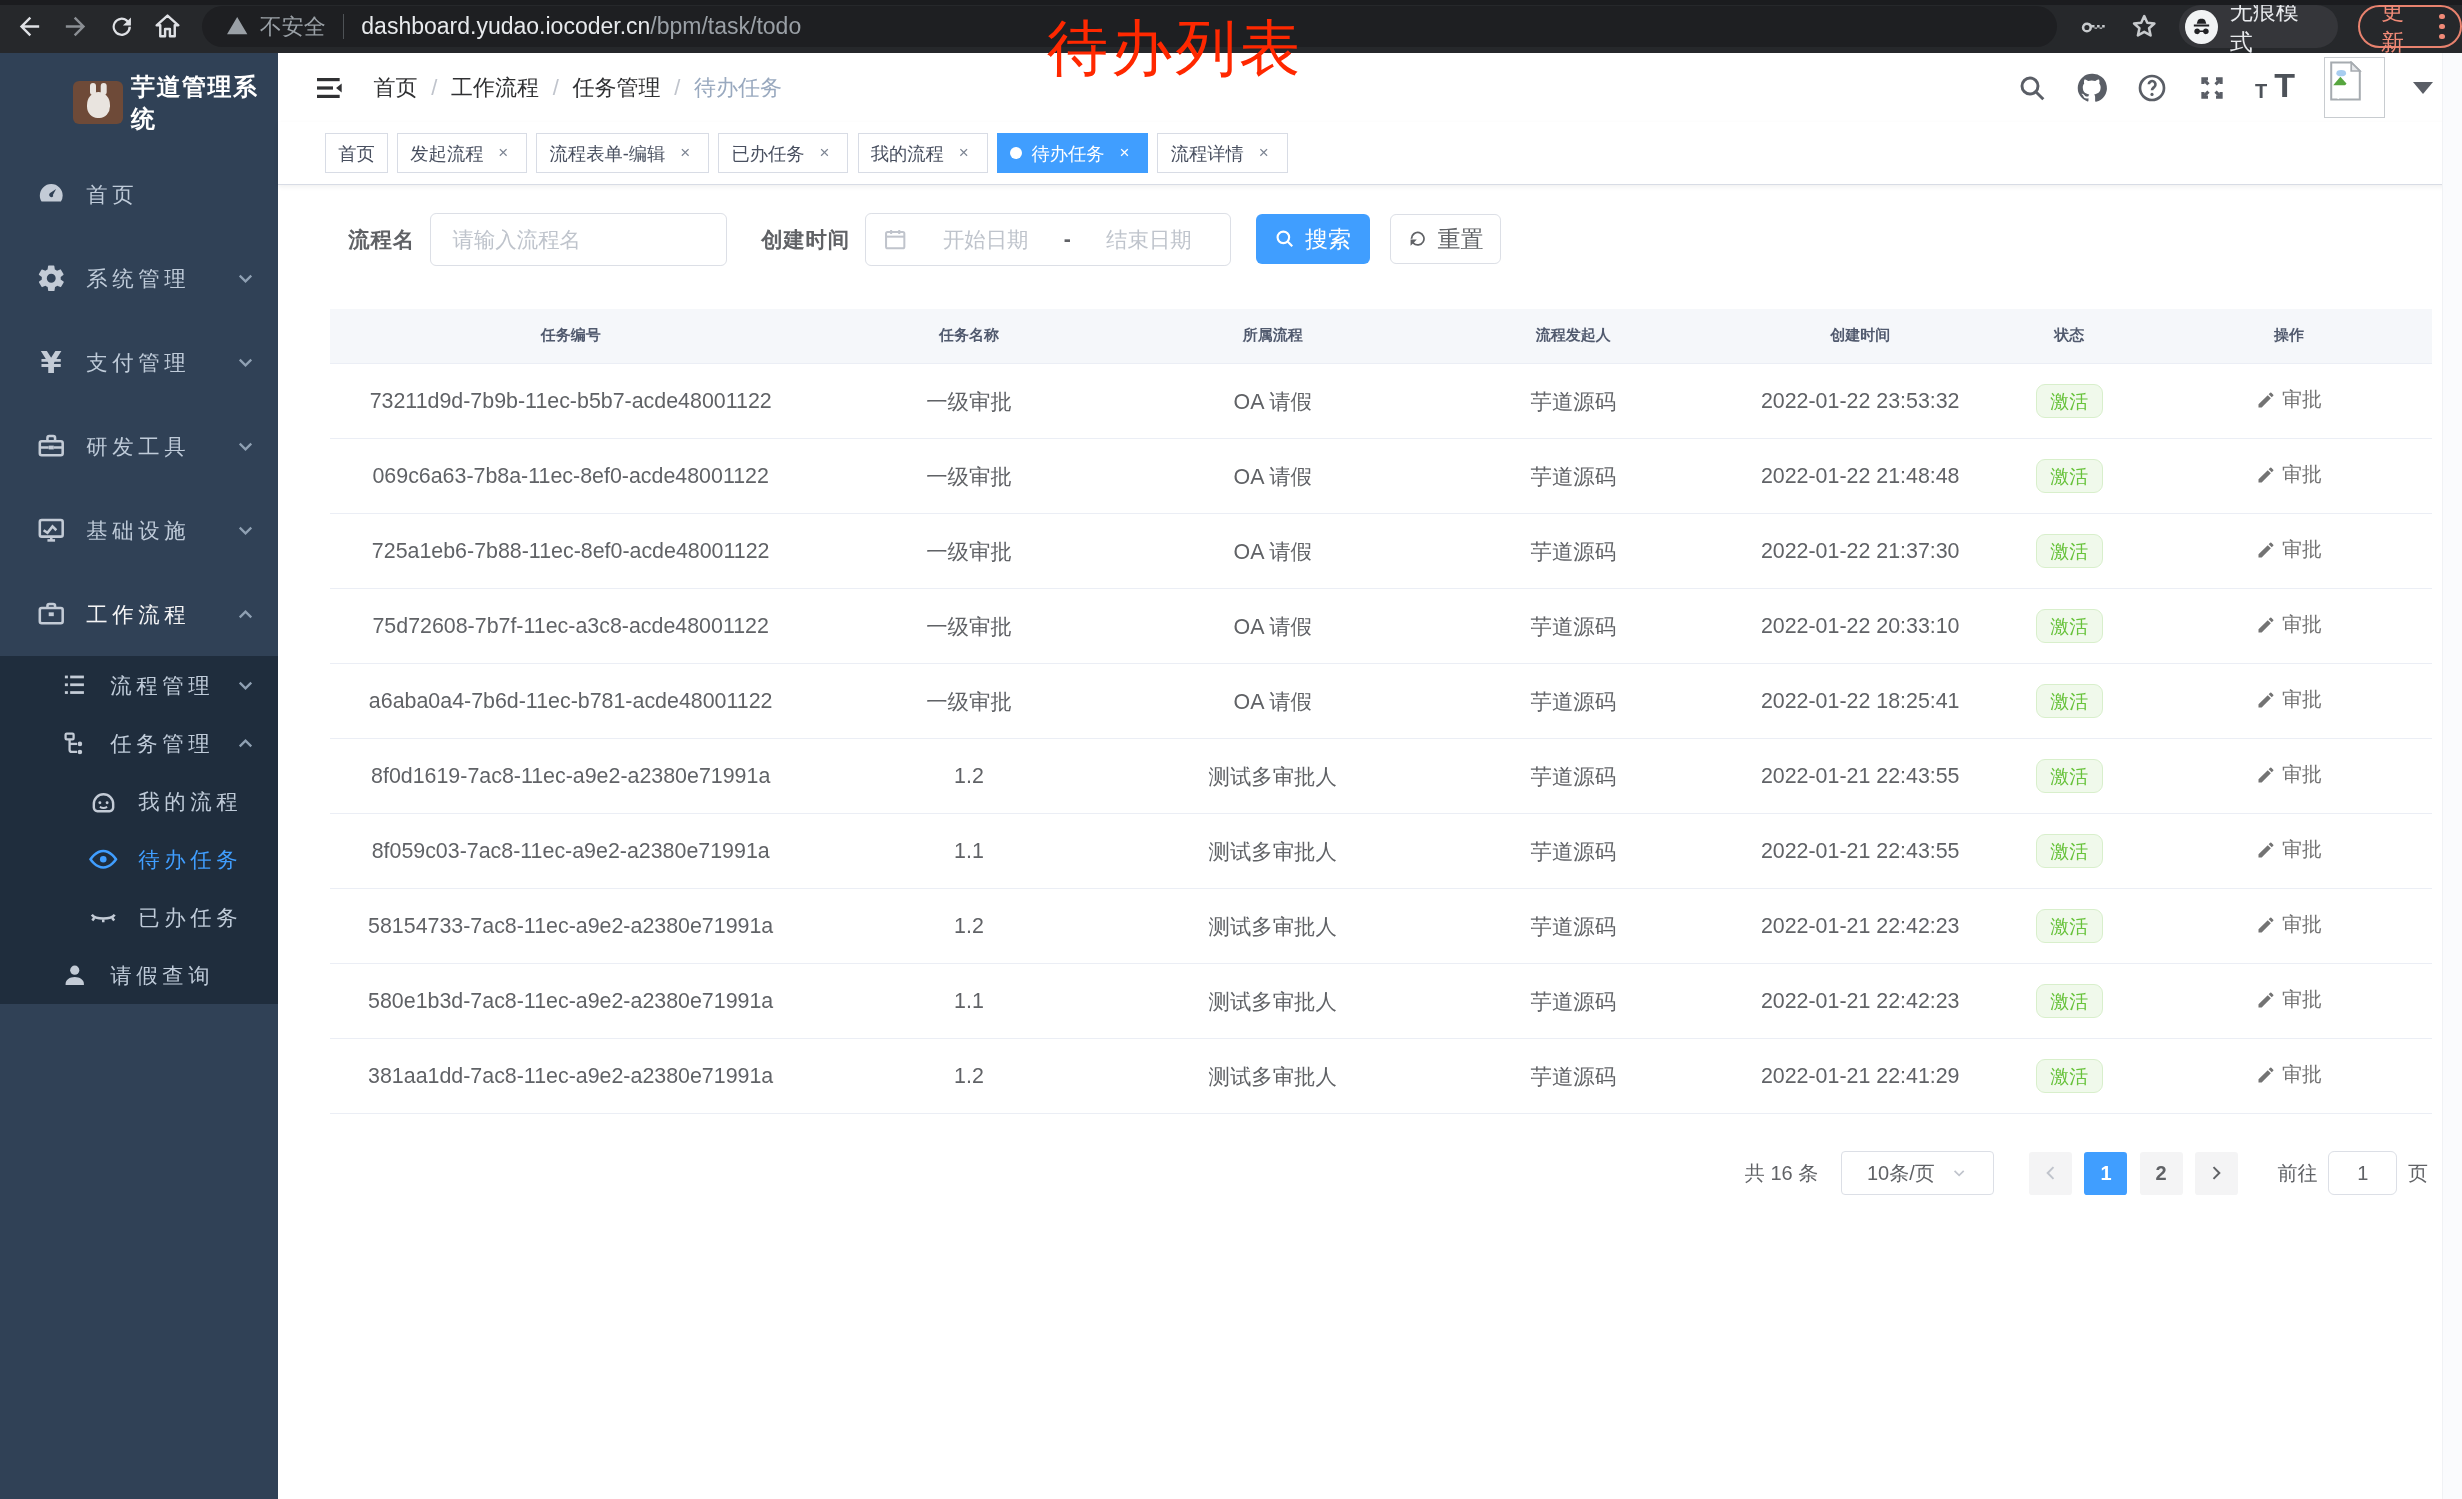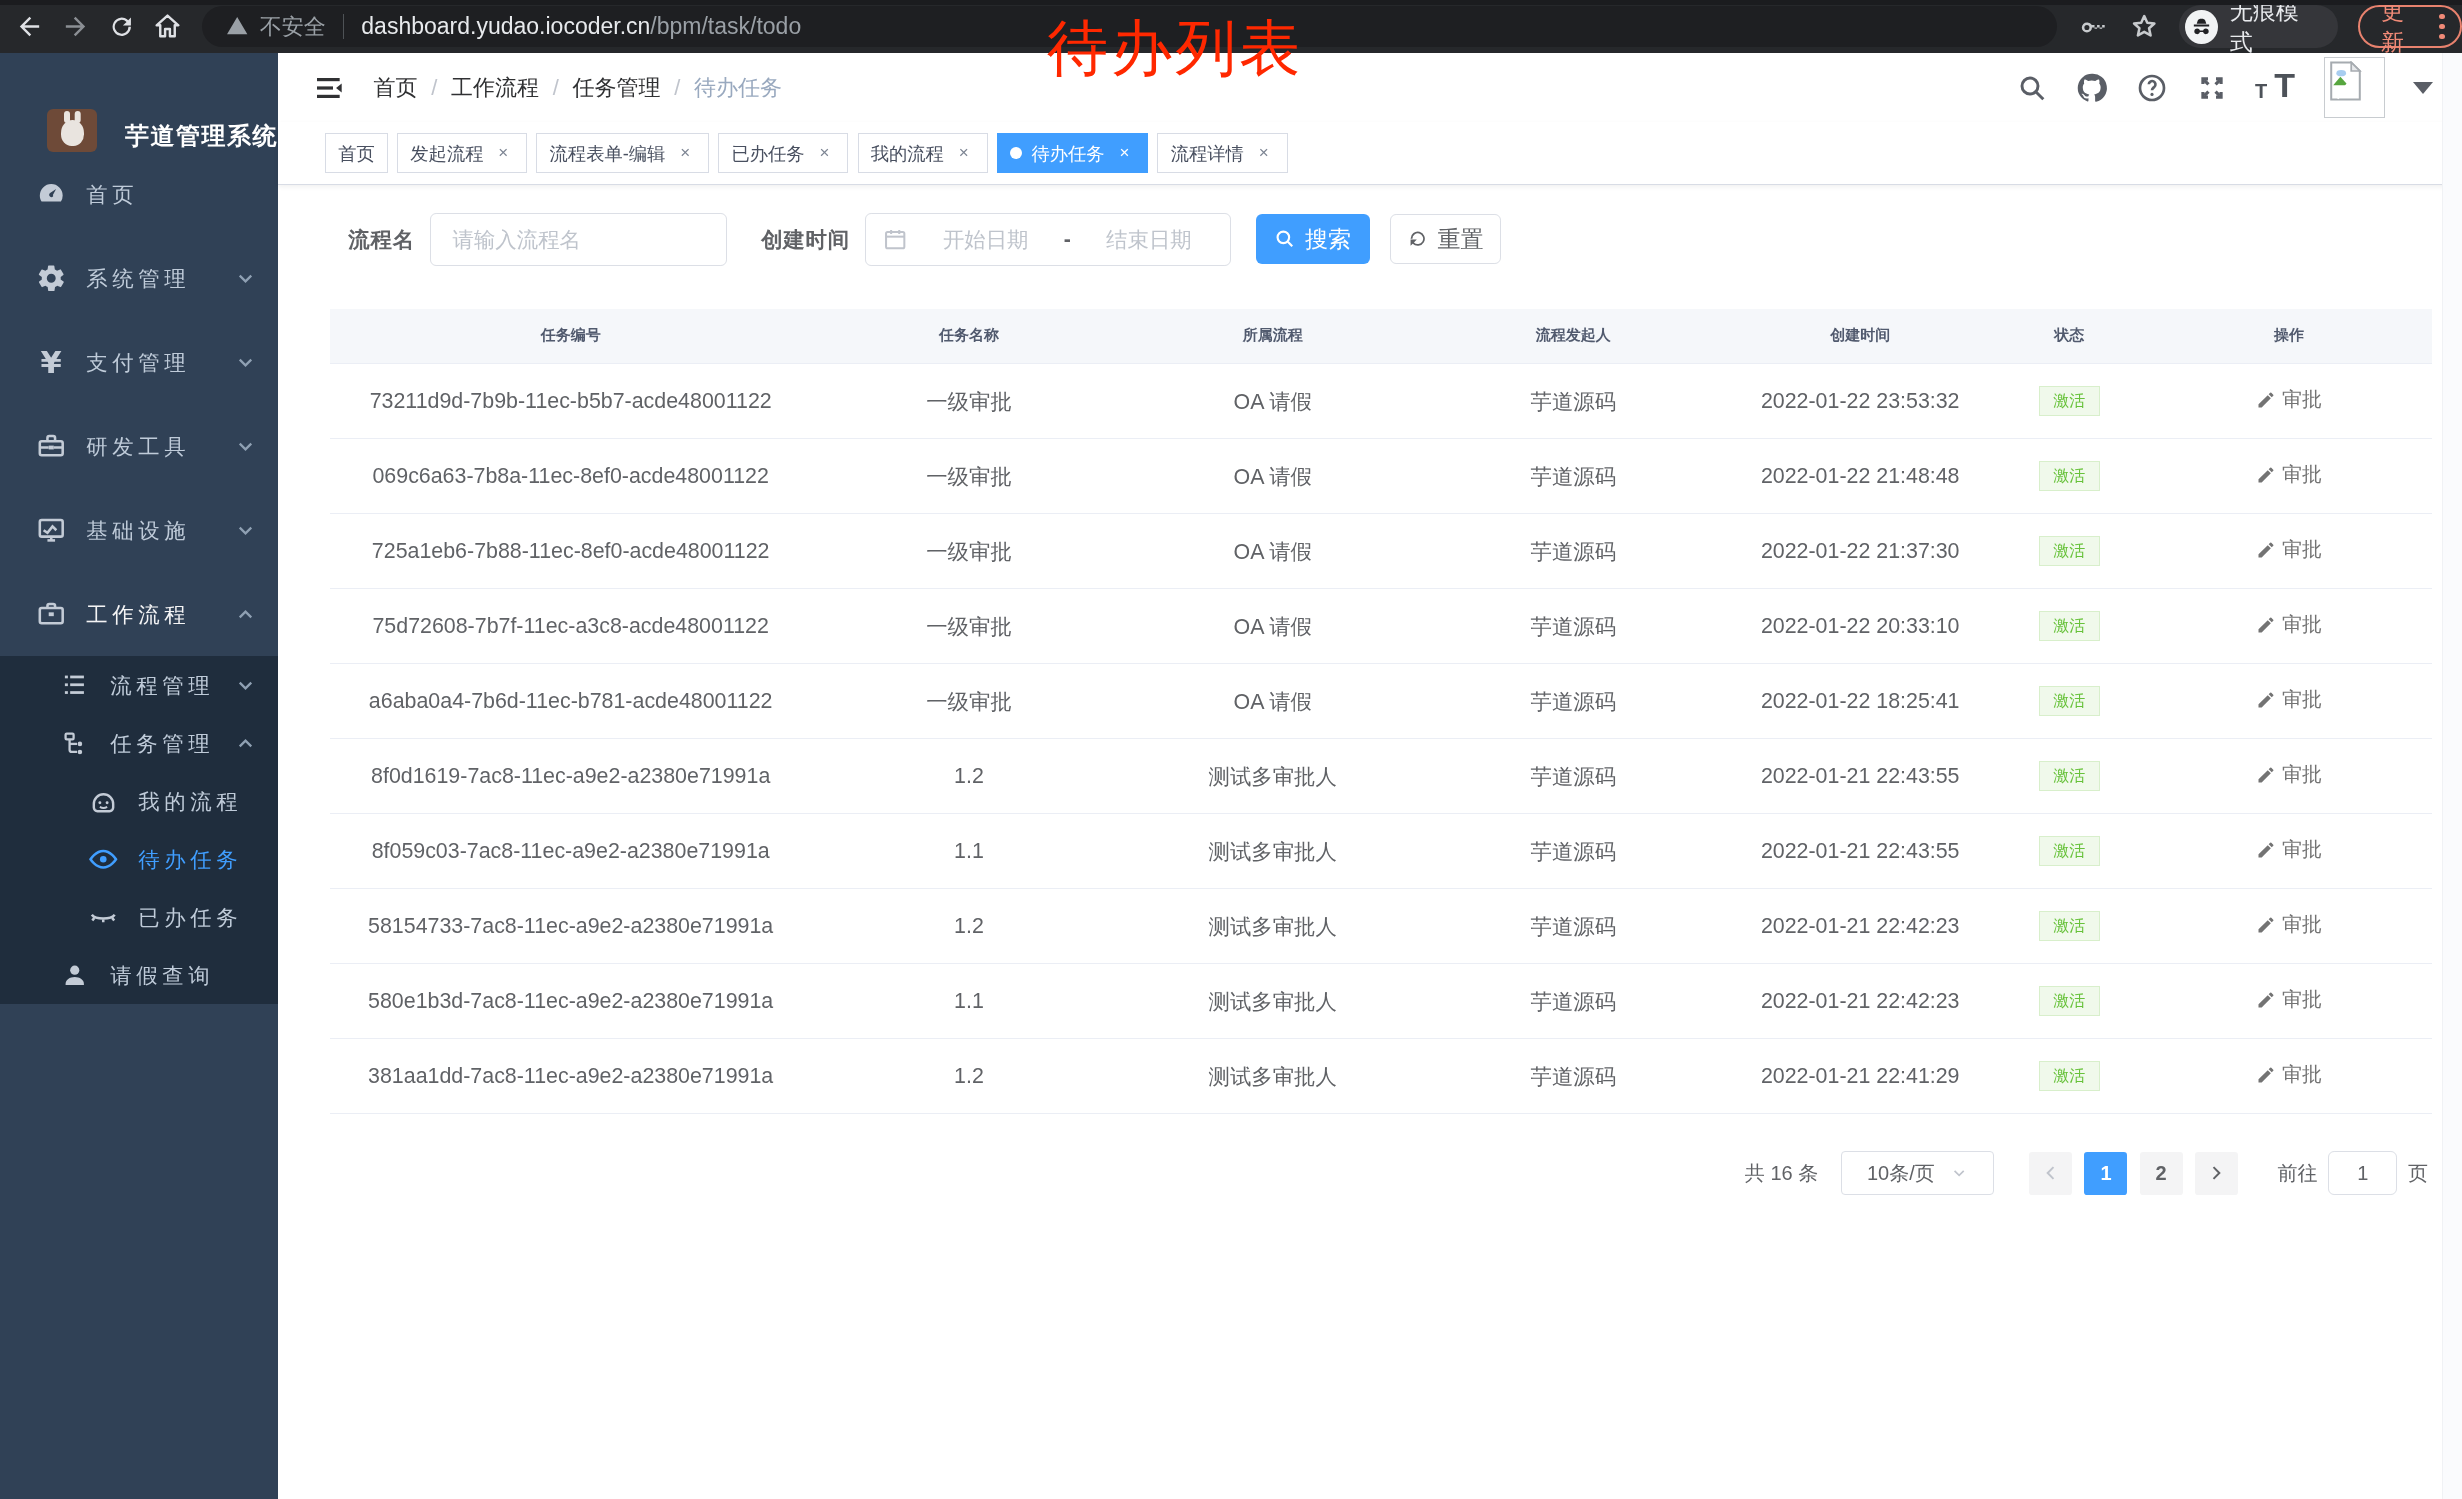--- a/index.html
+++ b/index.html
@@ -21,21 +21,21 @@
   .ic-key, .ic-star { color:#c7cacd; }
   .incog { height:43px; background:#35363a; border-radius:21.4px; display:flex; align-items:center; gap:12.2px; padding:0 20px 0 6.1px; }
   .incog-circle { width:34px; height:34px; border-radius:50%; background:#f1f3f4; display:flex; align-items:center; justify-content:center; color:#202124; }
   .incog-label { color:#e8eaed; font-size:23px; }
   .update-pill { height:43px; border:2.3px solid #e8826e; border-radius:21.4px; display:flex; align-items:center; gap:15.3px; padding:0 15.3px 0 21.4px; color:#f08a77; font-size:23px; }
   .dots3 { display:flex; flex-direction:column; gap:4.6px; }
   .dots3 i { width:5.3px; height:5.3px; border-radius:50%; background:#f08a77; }
 
   
   .sidebar { position:absolute; left:0; top:53px; width:278px; height:1446px; background:#304156; color:#bfcbd9; }
-  .brand { display:flex; align-items:flex-end; height:99px; padding-left:47px; gap:28px; }
+  .brand { display:flex; align-items:center; height:99px; padding-left:73px; gap:8px; }
   .logo { width:50px; height:43px; border-radius:6.1px; background:#6e4a38; position:relative; overflow:hidden; flex:none; }
   .logo::before { content:""; position:absolute; left:13.7px; top:10.7px; width:23px; height:26px; border-radius:50% 50% 45% 45%; background:#e9e4df; }
   .logo::after { content:""; position:absolute; left:17px; top:1.5px; width:6.1px; height:12.2px; border-radius:3.1px; background:#e9e4df; box-shadow:10.7px 0 0 #e9e4df; }
   .brand-title { color:#fff; font-size:24px; font-weight:bold; letter-spacing:1.5px; }
   .menu-item { display:flex; align-items:center; height:84px; padding:0 21.4px 0 34px; cursor:pointer; font-size:21.4px; }
   .menu-item .mi-icon { width:34px; height:34px; flex:none; display:flex; align-items:center; justify-content:center; color:#c3cbd6; }
   .menu-item .mi-label { margin-left:18.3px; flex:1; letter-spacing:4.6px; }
   .menu-item .chev { color:#8fa0b3; flex:none; }
   .submenu { background:#1f2d3d; }
   .submenu .menu-item { height:58px; padding-left:58px; }
@@ -80,21 +80,21 @@
   .range-input .ph { flex:1; text-align:center; }
   .range-sep { color:#606266; font-size:21.4px; font-weight:bold; }
   .btn { height:50px; border-radius:6.1px; font-size:23px; display:flex; align-items:center; justify-content:center; gap:9.2px; cursor:pointer; border:1.5px solid transparent; }
   .btn-primary { background:#409eff; color:#fff; width:114px; margin-left:24.4px; }
   .btn-plain { background:#fff; color:#606266; border-color:#dcdfe6; width:111px; margin-left:20px; }
 
   table.grid { width:2102px; border-collapse:collapse; table-layout:fixed; margin-top:43px; }
   table.grid thead th { height:55px; background:#f5f7fa; color:#515a6e; font-size:15px; font-weight:bold; text-align:center; }
   table.grid td { height:75px; border-bottom:1.5px solid #ebeef5; color:#606266; font-size:21.4px; text-align:center; white-space:nowrap; overflow:hidden; }
   table.grid tbody tr:first-child td { border-top:1.5px solid #ebeef5; }
-  .tag-status { display:inline-block; background:#f0f9eb; border:1.5px solid #d8efcb; color:#67c23a; font-size:16px; padding:6.1px 13.7px; border-radius:0; line-height:1; }
+  .tag-status { display:inline-block; background:#f0f9eb; border:1.5px solid #d8efcb; color:#67c23a; font-size:19px; padding:6.1px 13.7px; border-radius:9px; line-height:1; }
   .action-link { color:#737373; font-size:20px; display:inline-flex; align-items:center; gap:6.1px; cursor:pointer; text-decoration:none; }
 
   .pagination { margin-top:37px; display:flex; align-items:center; justify-content:flex-end; gap:12.2px; color:#606266; font-size:20px; padding-right:4.6px; }
   .pg-total { margin-right:10.7px; }
   .pg-size { width:153px; height:44px; border:1.5px solid #dcdfe6; border-radius:4px; display:flex; align-items:center; justify-content:center; gap:15.3px; color:#606266; }
   .pg-size .sel-caret { color:#c0c4cc; }
   .pg-btn { min-width:43px; height:43px; border-radius:3.1px; background:#f4f4f5; display:flex; align-items:center; justify-content:center; font-weight:bold; color:#606266; cursor:pointer; }
   .pg-btn.disabled { color:#c0c4cc; }
   .pg-btn.current { background:#409eff; color:#fff; }
   .pg-prev { margin-left:23px; }

